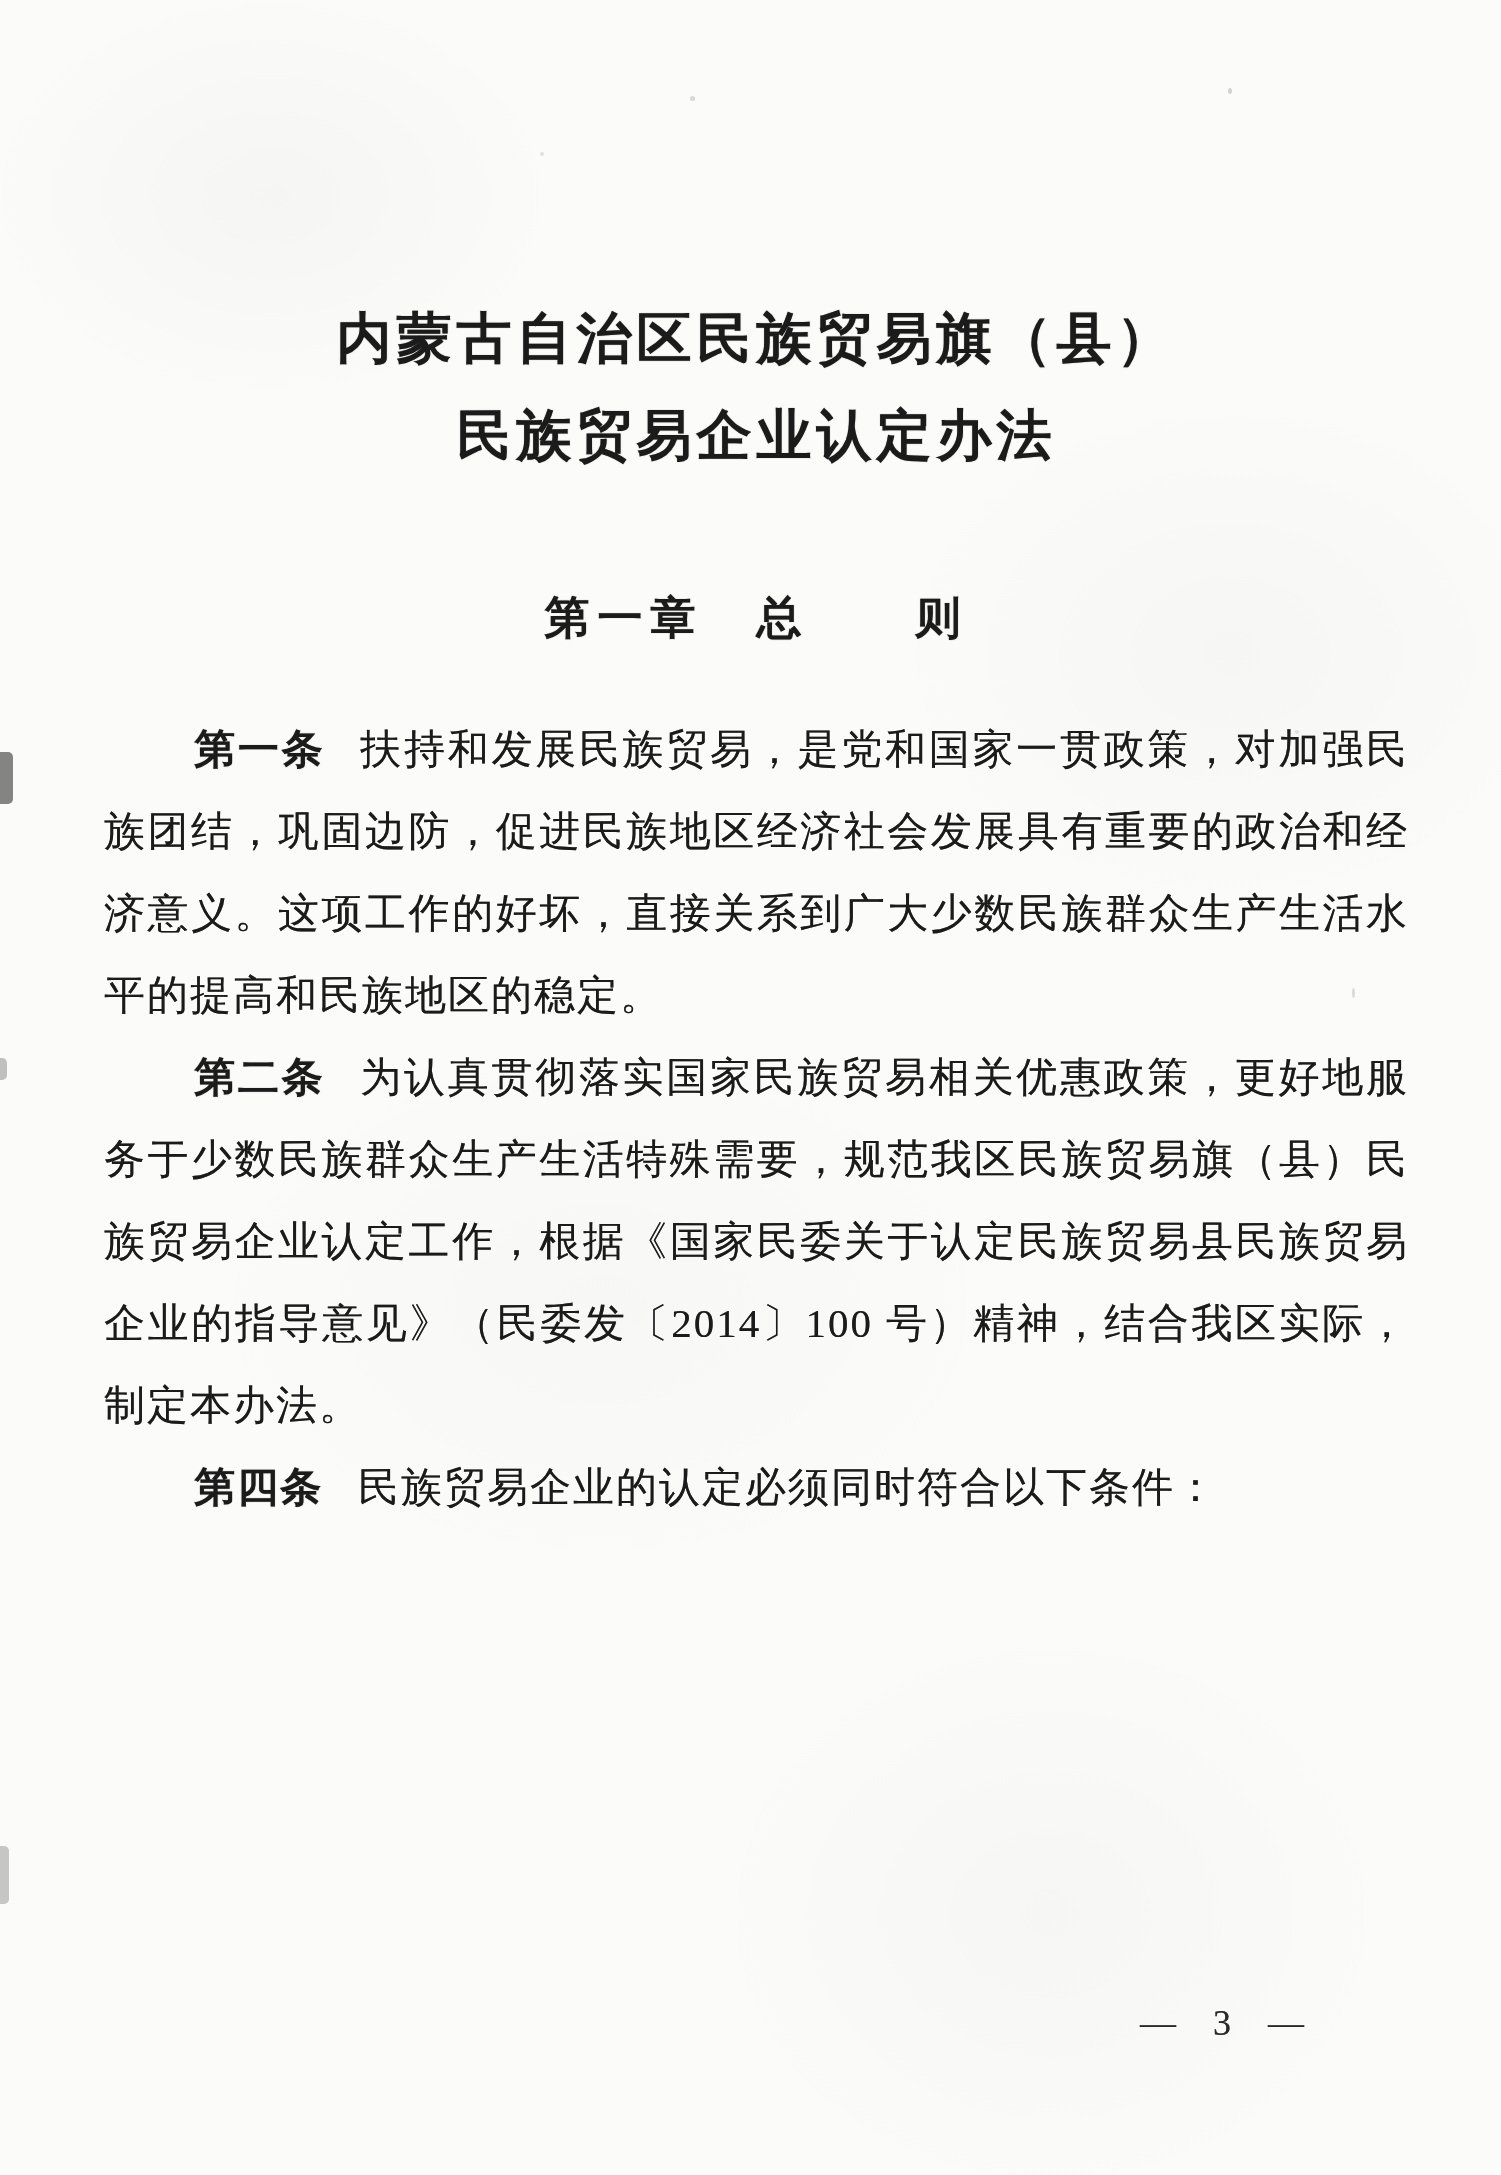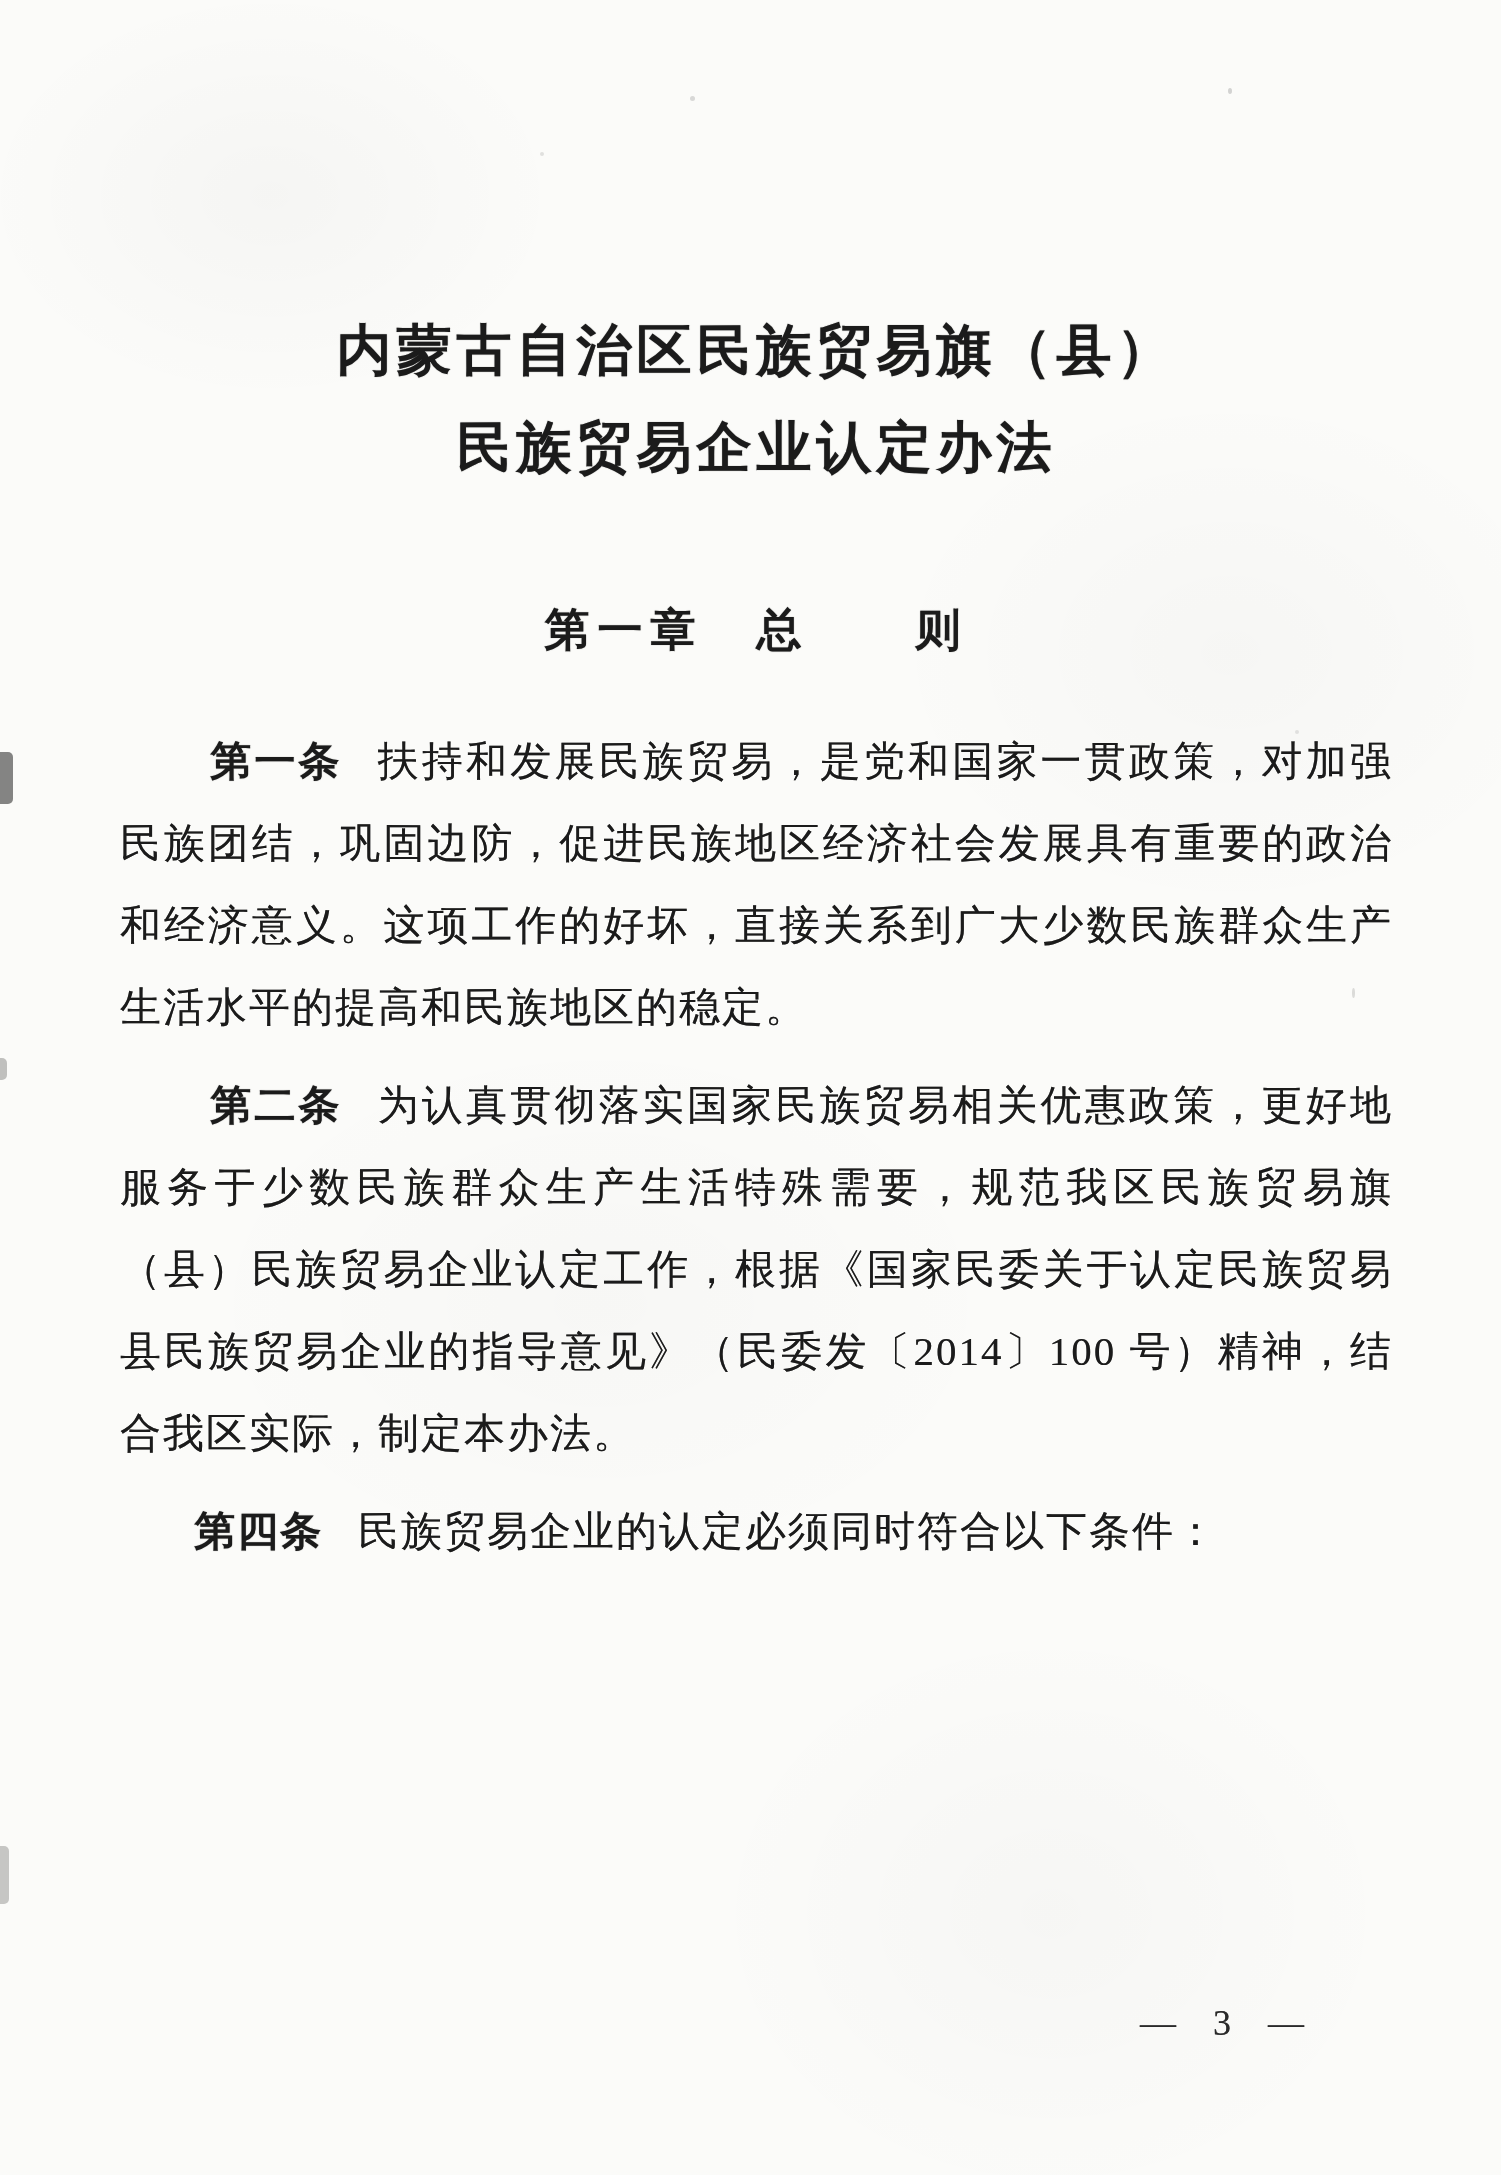--- a/index.html
+++ b/index.html
@@ -6,21 +6,21 @@
     margin: 0;
     padding: 0;
     background: #888;
   }
   .page {
     position: relative;
     width: 1501px;
     height: 2175px;
     margin: 0 auto;
     box-sizing: border-box;
-    padding: 12px 92px 0 104px;
+    padding: 0 92px 0 104px;
     color: #1b1b1b;
     background:
       radial-gradient(ellipse 420px 300px at 18% 9%, rgba(0,0,0,0.022), transparent 70%),
       radial-gradient(ellipse 500px 380px at 82% 30%, rgba(0,0,0,0.018), transparent 70%),
       radial-gradient(ellipse 600px 400px at 40% 60%, rgba(0,0,0,0.015), transparent 70%),
       radial-gradient(ellipse 500px 420px at 70% 88%, rgba(0,0,0,0.02), transparent 70%),
       #fbfbf9;
     overflow: hidden;
     font-family: "Liberation Serif", "DejaVu Serif", serif;
   }
@@ -59,21 +59,21 @@
     letter-spacing: 8px;
     text-shadow: 0 0 1px rgba(20,20,20,0.5);
   }
   .chapter-2 {
     margin: 50px 0 50px 0;
   }
   .body-block {
     margin-top: 60px;
   }
   .article {
-    margin: 16px;
+    margin: 0;
     font-size: 41px;
     line-height: 82px;
     letter-spacing: 2px;
     text-align: justify;
     text-justify: inter-character;
     text-indent: 2.2em;
     text-shadow: 0 0 0.5px rgba(25,25,25,0.6);
   }
   .article-label {
     font-family: "Liberation Sans", "DejaVu Sans", sans-serif;

